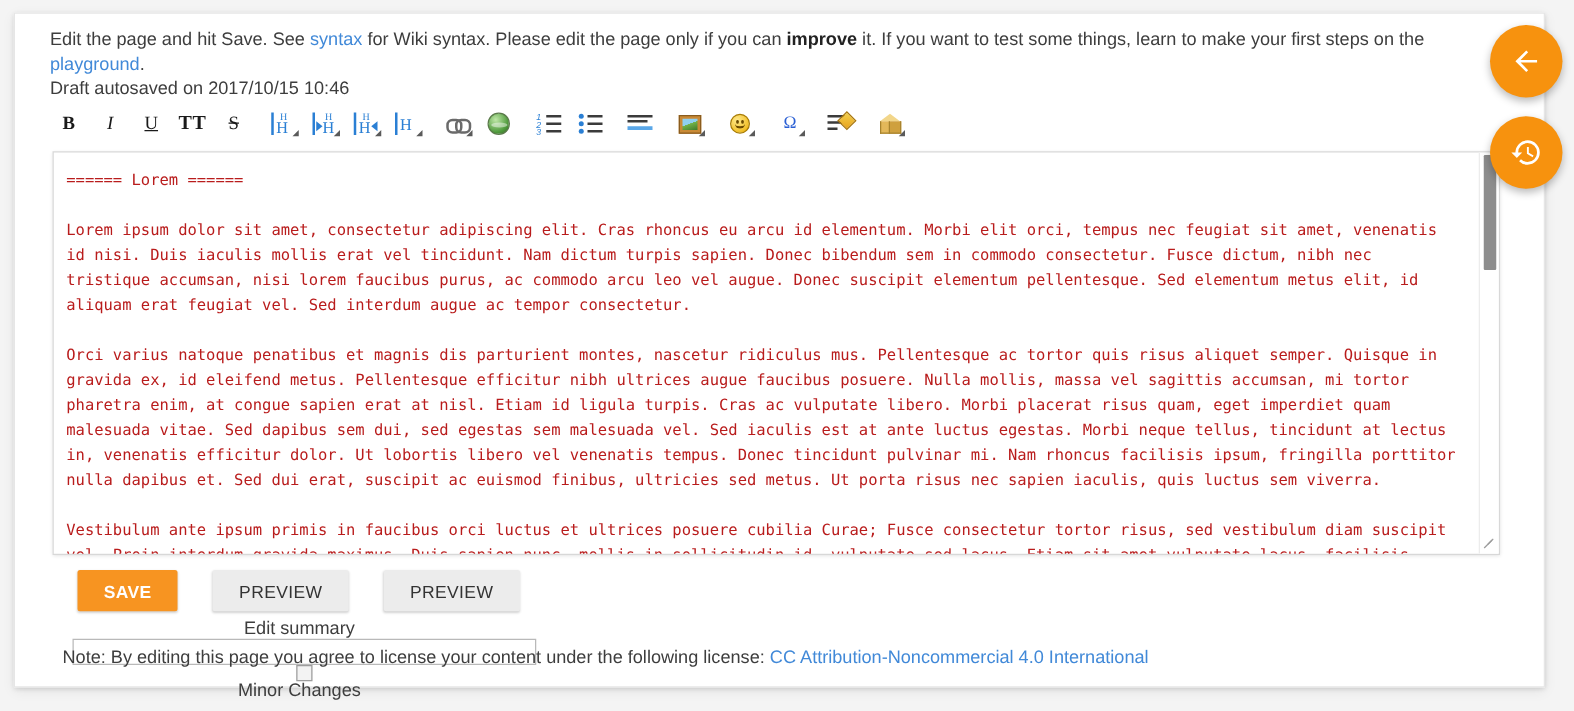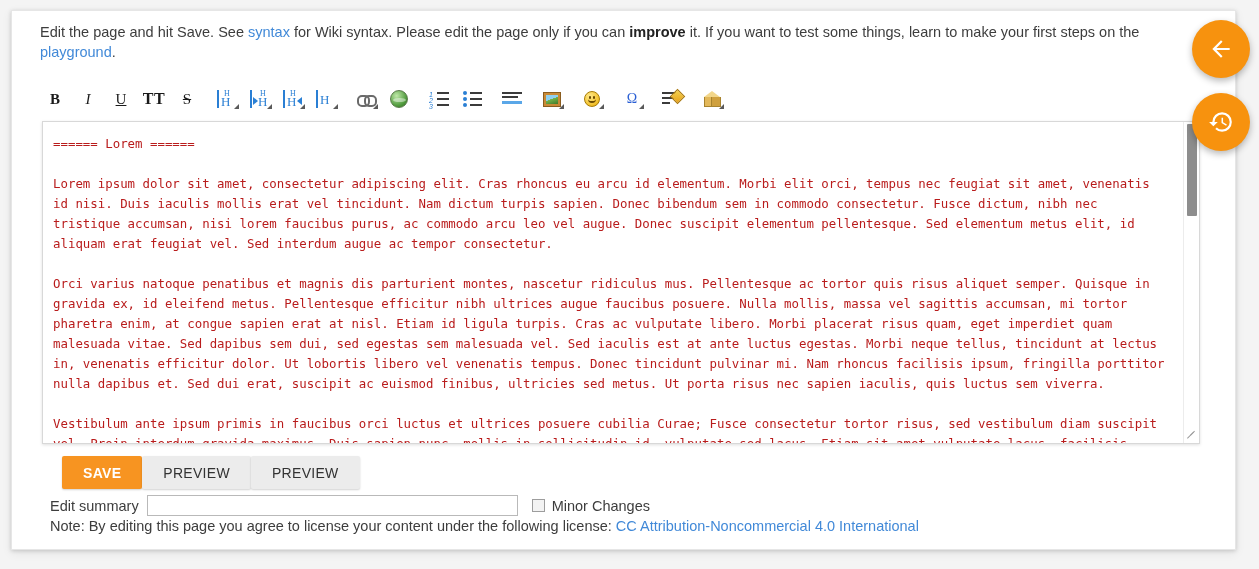--- a/index.html
+++ b/index.html
@@ -227,27 +227,28 @@
   }
   .btn-save {
     background: #f79421; color: #fff; font-weight: bold;
     padding: 0 21px; border-radius: 2px;
     box-shadow: 0 1px 2px rgba(0,0,0,.18);
     text-align: center;
   }
   .btn-plain {
     background: #ececec; color: #333; font-weight: normal;
     padding: 0 21px; border-radius: 2px;
+    margin-left: 28px;
     box-shadow: 0 1px 2px rgba(0,0,0,.18);
   }
 
   .summary-row {
     position: absolute; left: 38px; top: 484px;
     display: flex; align-items: center;
-    font-size: 14.5px; color: #3d3d3d;
+    font-size: 14.5px; color: #3d3d3d; flex-direction: column;
   }
   .summary-input {
     width: 371px; height: 21px;
     margin-left: 8px;
     border: 1px solid #b9b9b9;
     background: #fff;
     font-family: "Liberation Sans", sans-serif;
     font-size: 13px; padding: 0 4px;
     outline: none;
   }
@@ -280,20 +281,21 @@
 <body>
 
 <div id="root">
 
   <div class="card">
 
     <div class="intro">
       <span>Edit the page and hit Save. See </span><a href="#">syntax</a><span> for Wiki syntax. Please edit the page only if you can </span><b>improve</b><span> it. If you want to test some things, learn to make your first steps on the </span><a href="#">playground</a><span>.</span>
     </div>
 
+    <div class="draft">Draft autosaved on 2017/10/15 10:46</div>
 
     <div class="toolbar">
 
       <button class="tbtn">
         <span class="tb-txt bold">B</span>
       </button>
       <button class="tbtn">
         <span class="tb-txt ital">I</span>
       </button>
       <button class="tbtn">

